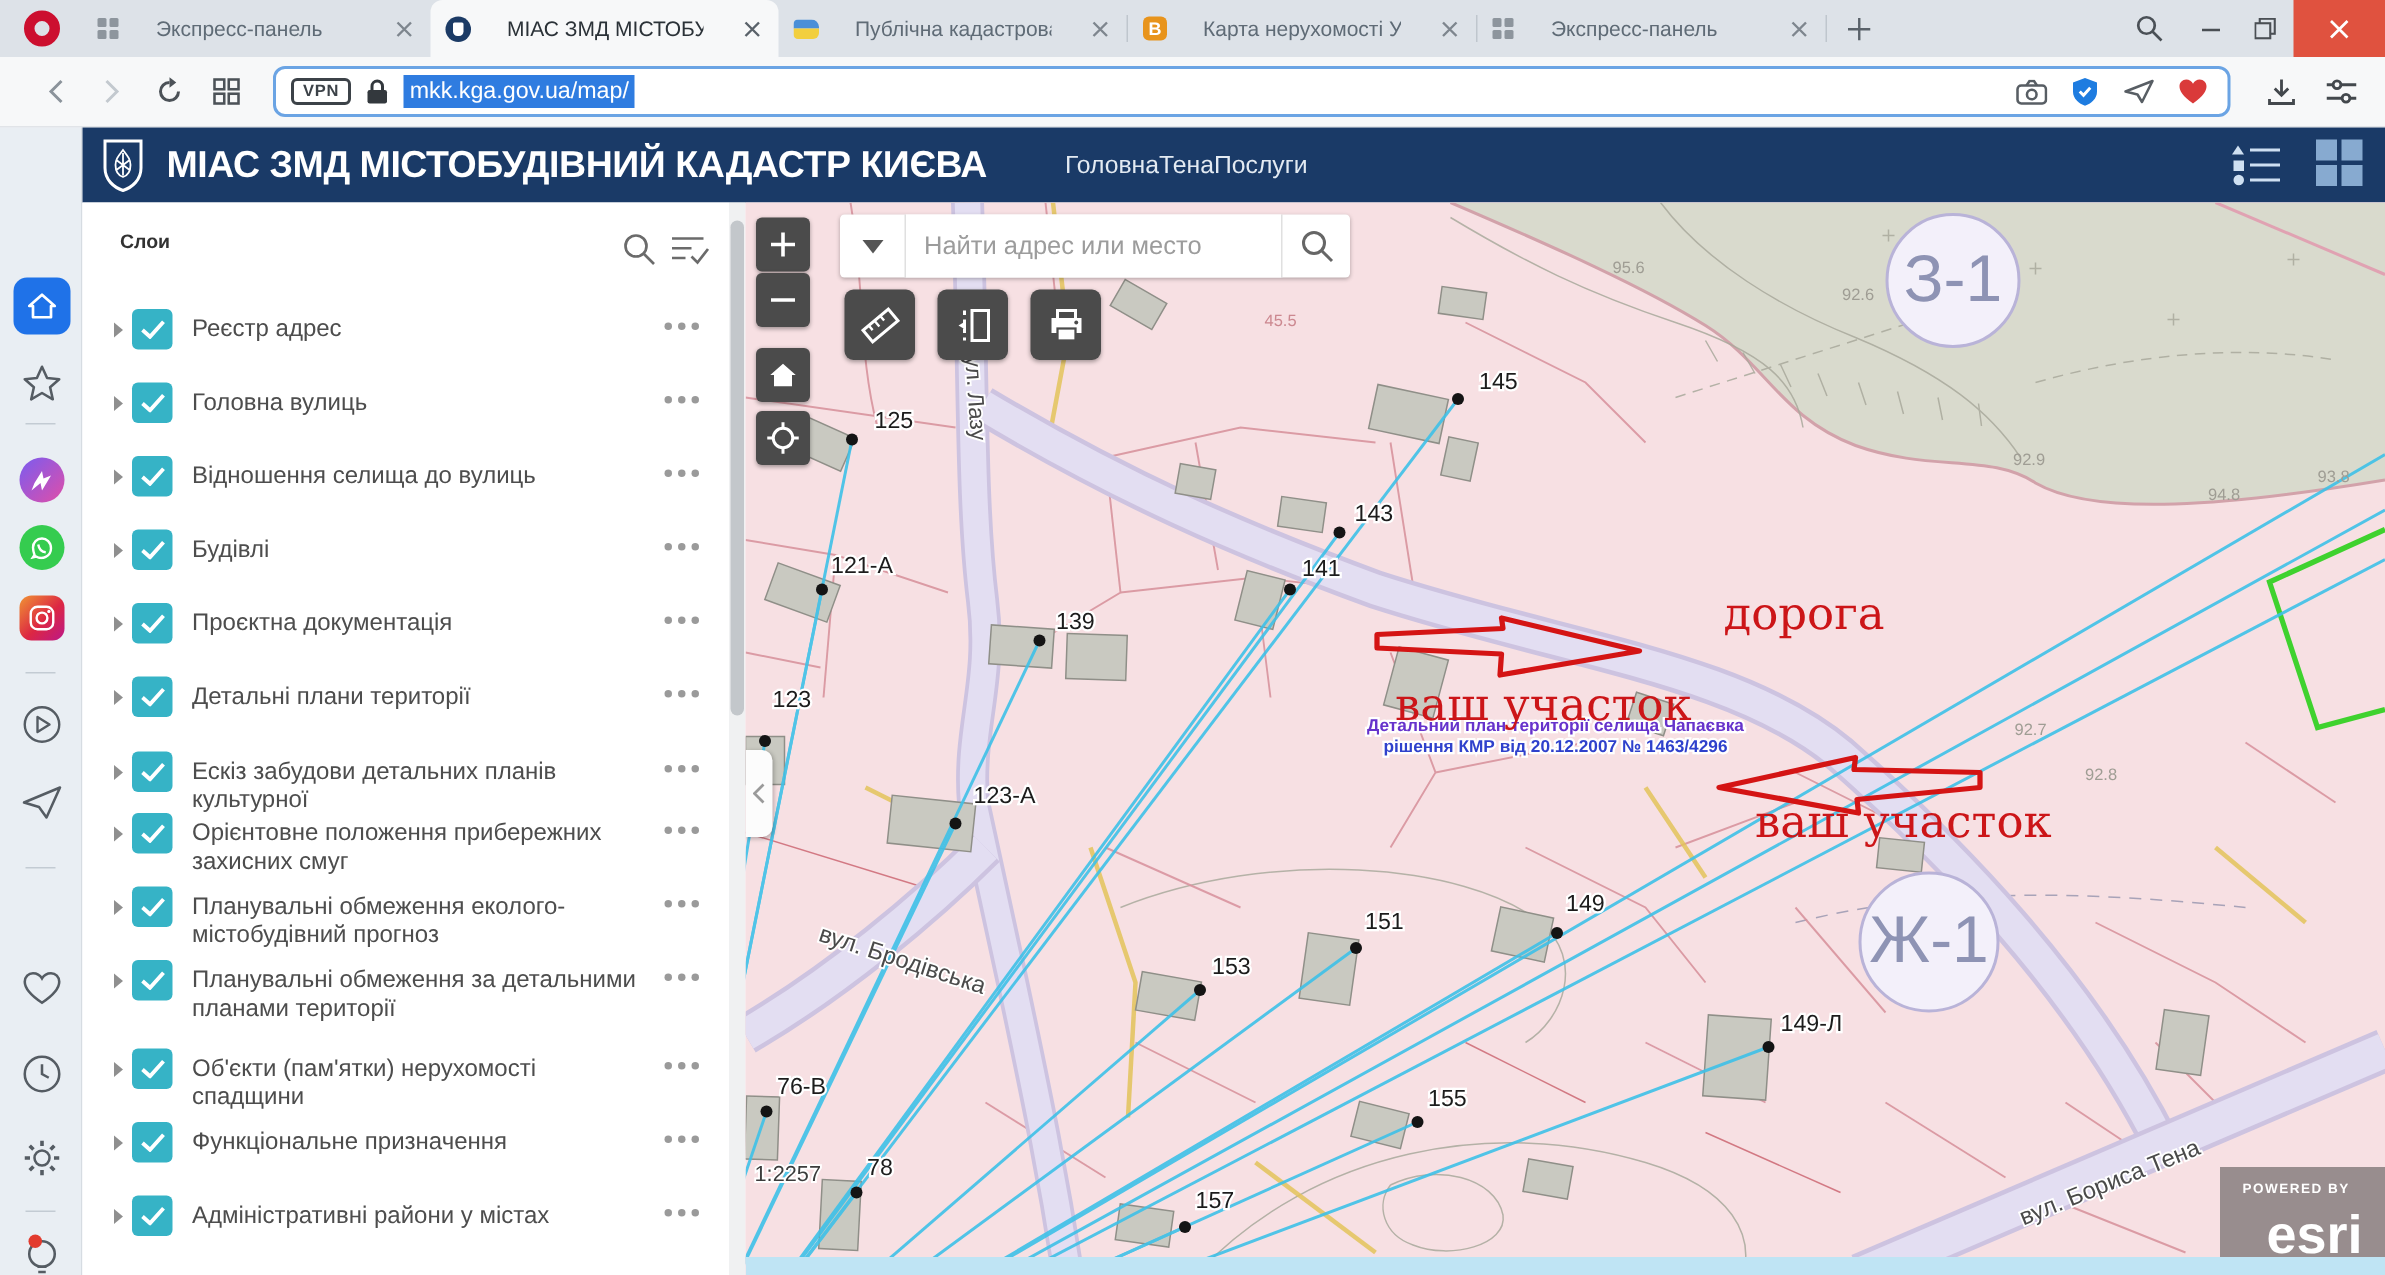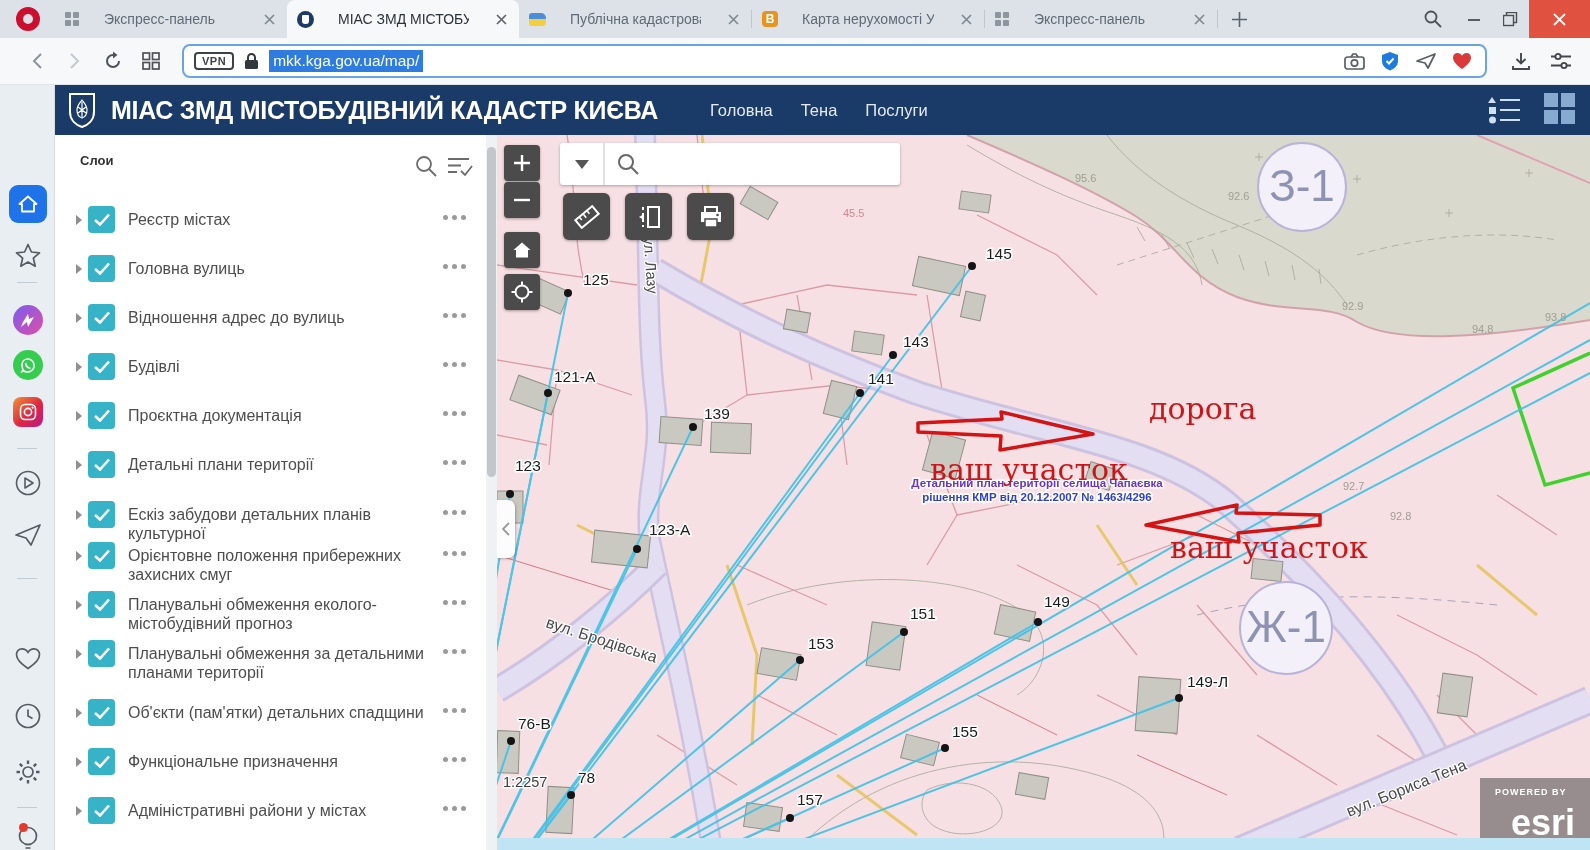--- a/index.html
+++ b/index.html
@@ -48,21 +48,21 @@
   .circ.msgr { background:linear-gradient(135deg,#7a5cf0,#e04ea8); }
   .circ.wapp { background:#35cc4f; }
   .insta { width:30px; height:30px; border-radius:8px; background:linear-gradient(135deg,#f09433,#dc2743 55%,#bc1888); display:flex; align-items:center; justify-content:center; }
   .red-dot { position:absolute; width:9px; height:9px; border-radius:50%; background:#e23b2e; right:12px; top:-2px; }
 
   
   #site { position:absolute; left:55px; top:85px; width:1535px; height:765px; background:#fff; }
   #siteheader { position:absolute; left:0; top:0; width:1535px; height:50px; background:#1a3a67; display:flex; align-items:center; }
   #siteheader .logo { margin-left:12px; }
   #sitetitle { margin-left:14px; color:#fff; font-size:25px; font-weight:bold; letter-spacing:-.3px; white-space:nowrap;text-align:right; }
-  #sitenav { position:absolute; left:655px; display:flex; gap:28px; }
+  #sitenav { position:absolute; left:655px; display:flex; }
   #sitenav span { color:#e3eaf2; font-size:16.5px; }
   .hdr-right { position:absolute; right:12px; display:flex; align-items:center; gap:22px; }
   .hgrid { width:34px; height:34px; display:grid; grid-template-columns:14px 14px; grid-template-rows:14px 14px; gap:3px; }
   .hgrid i { background:#87aad0; }
 
   
   #layers { position:absolute; left:0; top:50px; width:431px; height:715px; background:#fff; }
   #layers-title { position:absolute; left:25px; top:18px; font-size:13px; font-weight:bold; color:#323232; }
   .lyr-tools { position:absolute; top:20px; display:flex; }
   .lyr-row { position:absolute; left:0; width:431px; }
@@ -401,21 +401,21 @@
           </svg>
         </div>
 
       <div class="lyr-row" style="top:71px">
           <span class="lyr-caret"></span>
           <span class="lyr-check">
             <svg width="16" height="13">
               <path d="M1,7 L6,11.5 L15,1.5" fill="none" stroke="#fff" stroke-width="2.6"></path>
             </svg>
           </span>
-          <span class="lyr-label">Реєстр містах</span>
+          <span class="lyr-label">Реєстр адрес</span>
           <span class="lyr-dots">
             <i></i>
             <i></i>
             <i></i>
           </span>
         </div>
       <div class="lyr-row" style="top:120px">
           <span class="lyr-caret"></span>
           <span class="lyr-check">
             <svg width="16" height="13">
@@ -429,21 +429,21 @@
             <i></i>
           </span>
         </div>
       <div class="lyr-row" style="top:169px">
           <span class="lyr-caret"></span>
           <span class="lyr-check">
             <svg width="16" height="13">
               <path d="M1,7 L6,11.5 L15,1.5" fill="none" stroke="#fff" stroke-width="2.6"></path>
             </svg>
           </span>
-          <span class="lyr-label">Відношення адрес до вулиць</span>
+          <span class="lyr-label">Відношення селища до вулиць</span>
           <span class="lyr-dots">
             <i></i>
             <i></i>
             <i></i>
           </span>
         </div>
       <div class="lyr-row" style="top:218px">
           <span class="lyr-caret"></span>
           <span class="lyr-check">
             <svg width="16" height="13">
@@ -541,21 +541,21 @@
             <i></i>
           </span>
         </div>
       <div class="lyr-row" style="top:564px">
           <span class="lyr-caret"></span>
           <span class="lyr-check">
             <svg width="16" height="13">
               <path d="M1,7 L6,11.5 L15,1.5" fill="none" stroke="#fff" stroke-width="2.6"></path>
             </svg>
           </span>
-          <span class="lyr-label">Об'єкти (пам'ятки) детальних спадщини</span>
+          <span class="lyr-label">Об'єкти (пам'ятки) нерухомості спадщини</span>
           <span class="lyr-dots">
             <i></i>
             <i></i>
             <i></i>
           </span>
         </div>
       <div class="lyr-row" style="top:613px">
           <span class="lyr-caret"></span>
           <span class="lyr-check">
             <svg width="16" height="13">
@@ -827,20 +827,21 @@
           <svg width="22" height="22">
             <circle cx="11" cy="11" r="6.5" fill="none" stroke="#fff" stroke-width="2"></circle>
             <path d="M11,0.5 V4 M11,18 V21.5 M0.5,11 H4 M18,11 H21.5" stroke="#fff" stroke-width="2"></path>
           </svg>
         </div>
 
       <div id="searchbox">
         <div class="dd">
             <span class="caret-down"></span>
           </div>
+        <input type="text" placeholder="Найти адрес или место" style="">
         <div class="sbtn">
             <svg width="22" height="22">
               <circle cx="9" cy="9" r="7" fill="none" stroke="#666" stroke-width="2"></circle>
               <path d="M14,14 L21,21" stroke="#666" stroke-width="2"></path>
             </svg>
           </div>
       </div>
 
       <div class="toolbtn" style="left:66px;top:58px">
           <svg width="26" height="26">

